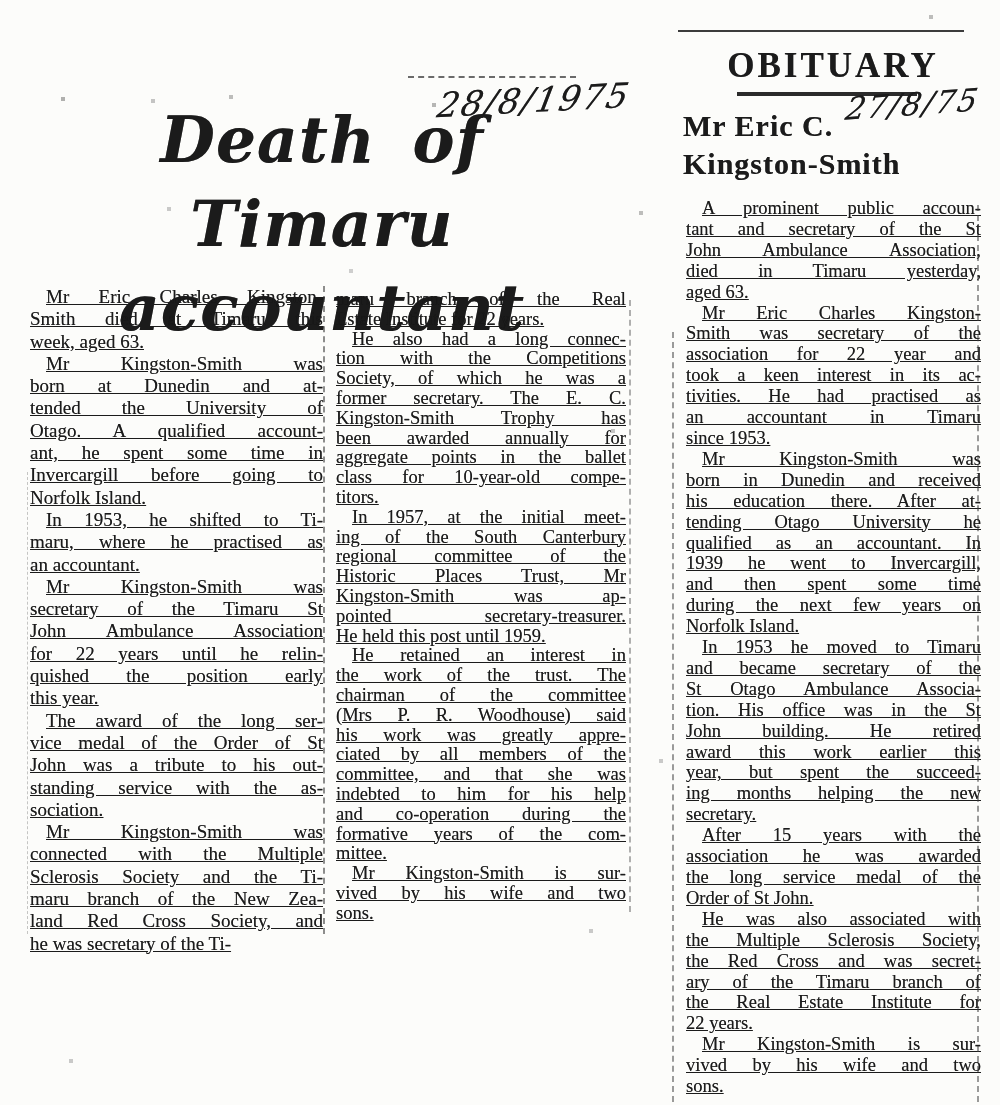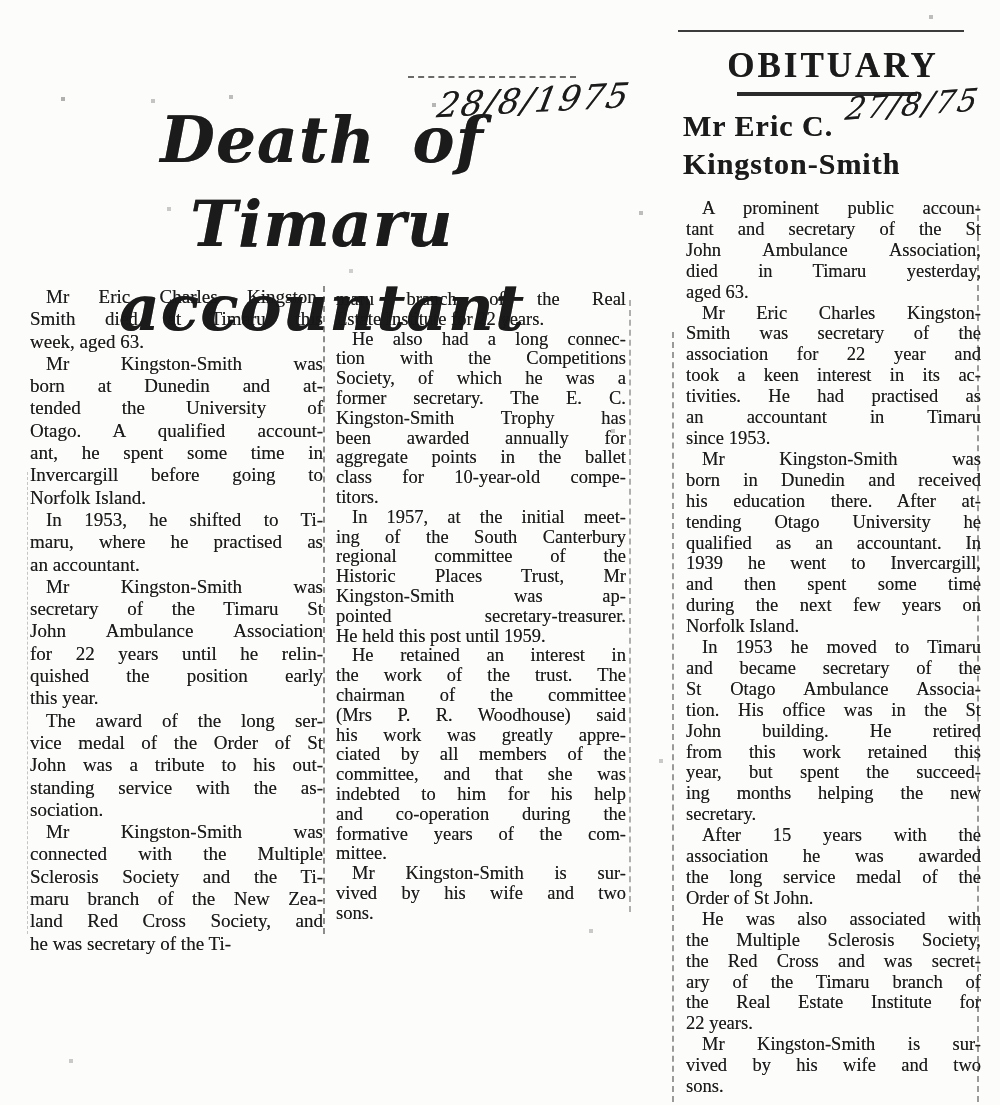--- a/index.html
+++ b/index.html
@@ -9,21 +9,21 @@
 
   
   .headline{position:absolute;left:22px;top:98px;width:600px;text-align:center;
     font-family:"DejaVu Serif",serif;font-style:italic;font-weight:bold;
     font-size:63px;line-height:84px;letter-spacing:1px;word-spacing:14px;}
   .hw{font-family:"DejaVu Serif",serif;font-style:italic;white-space:nowrap;}
   .hw-left{position:absolute;left:438px;top:80px;font-size:34px;transform:rotate(-3deg) skewX(-14deg);letter-spacing:2px;}
   .dash-h{position:absolute;height:0;border-top:2px dashed #3a3a3a;opacity:.75;}
   .dash-date{left:408px;top:76px;width:168px;}
 
-  .col{position:absolute;}
+  .col{position:absolute;text-decoration:underline;}
   .col .line{text-align:justify;text-align-last:justify;}
   .col .line.last{text-align-last:left;}
   .col .line.indent{text-indent:16px;}
   .col1{left:30px;top:286px;width:293px;font-size:19px;line-height:22.3px;}
   .col2{left:336px;top:290px;width:290px;font-size:18.5px;line-height:19.8px;}
 
   .vrule{position:absolute;width:0;}
   .vrule-mid{left:323px;top:286px;height:648px;border-left:2px dashed rgba(50,50,50,.55);}
   .vrule-c2r{left:629px;top:300px;height:612px;border-left:2px dashed rgba(60,60,60,.4);}
   .vrule-c1l{left:27px;top:472px;height:462px;border-left:1px dashed rgba(70,70,70,.3);}
@@ -168,21 +168,21 @@
       <div class="line">qualified as an accountant. In</div>
       <div class="line">1939 he went to Invercargill,</div>
       <div class="line">and then spent some time</div>
       <div class="line">during the next few years on</div>
       <div class="line last">Norfolk Island.</div>
       <div class="line indent">In 1953 he moved to Timaru</div>
       <div class="line">and became secretary of the</div>
       <div class="line">St Otago Ambulance Associa-</div>
       <div class="line">tion. His office was in the St</div>
       <div class="line">John building. He retired</div>
-      <div class="line">from this work retained this</div>
+      <div class="line">award this work earlier this</div>
       <div class="line">year, but spent the succeed-</div>
       <div class="line">ing months helping the new</div>
       <div class="line last">secretary.</div>
       <div class="line indent">After 15 years with the</div>
       <div class="line">association he was awarded</div>
       <div class="line">the long service medal of the</div>
       <div class="line last">Order of St John.</div>
       <div class="line indent">He was also associated with</div>
       <div class="line">the Multiple Sclerosis Society,</div>
       <div class="line">the Red Cross and was secret-</div>

